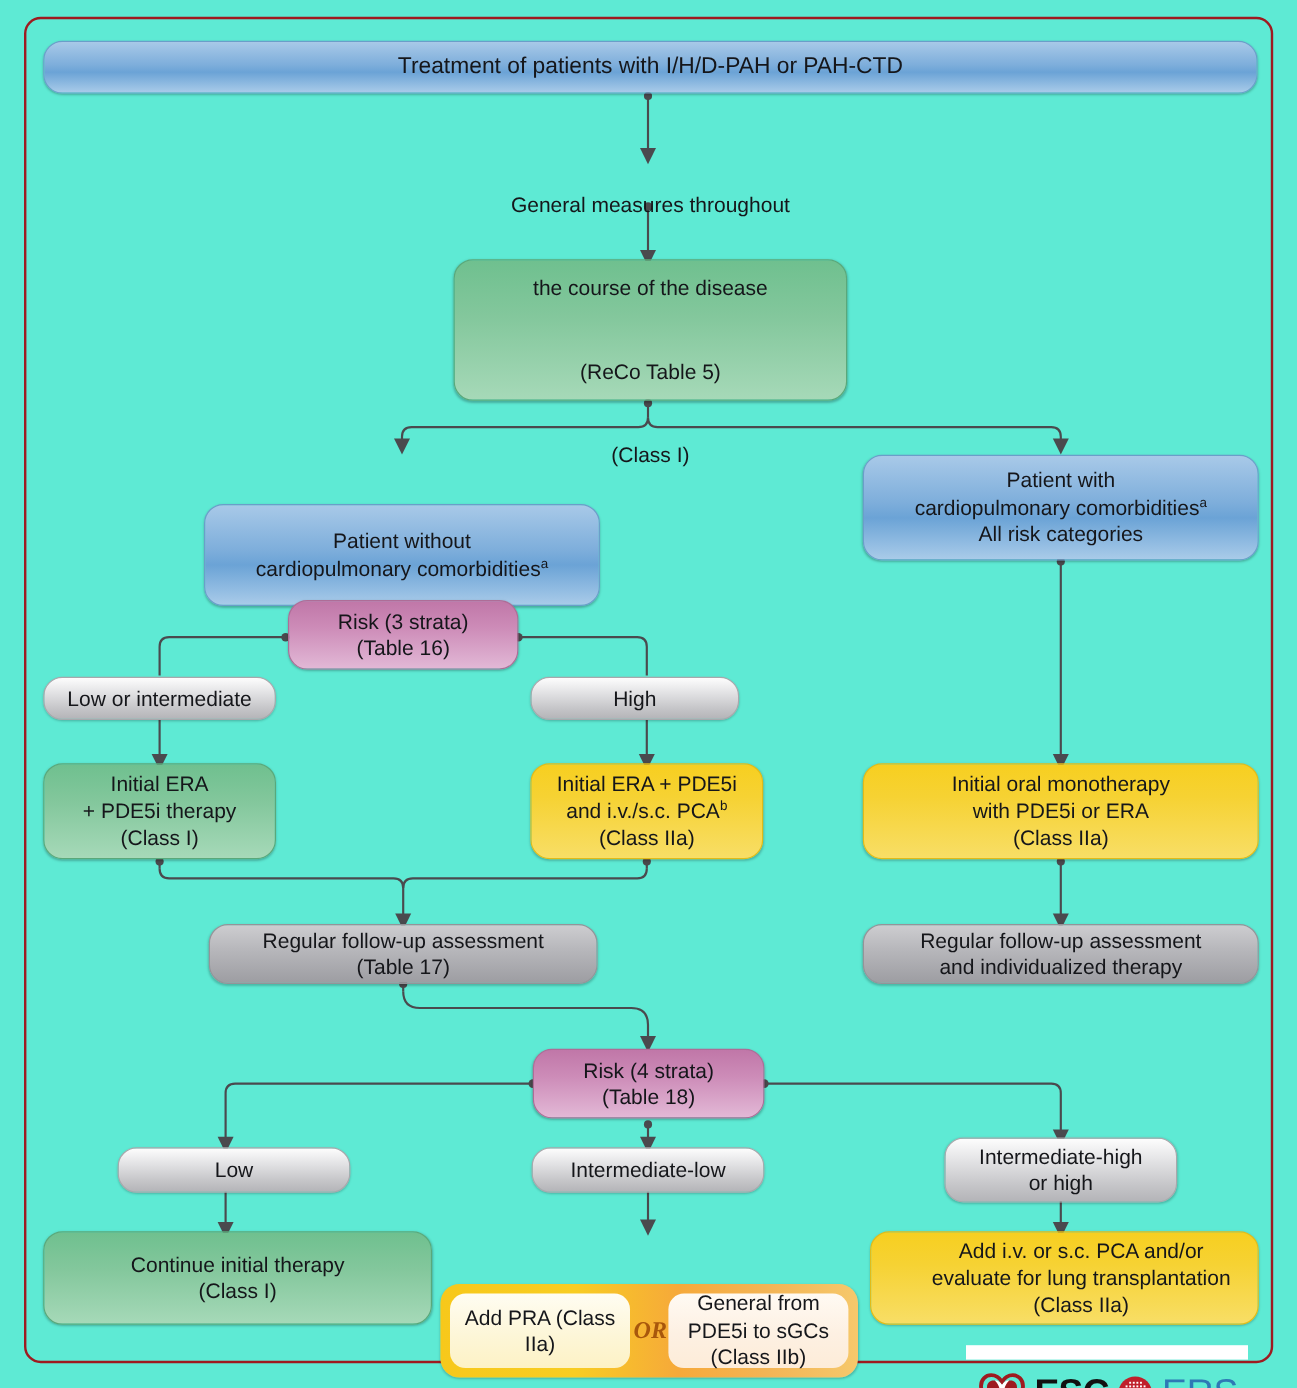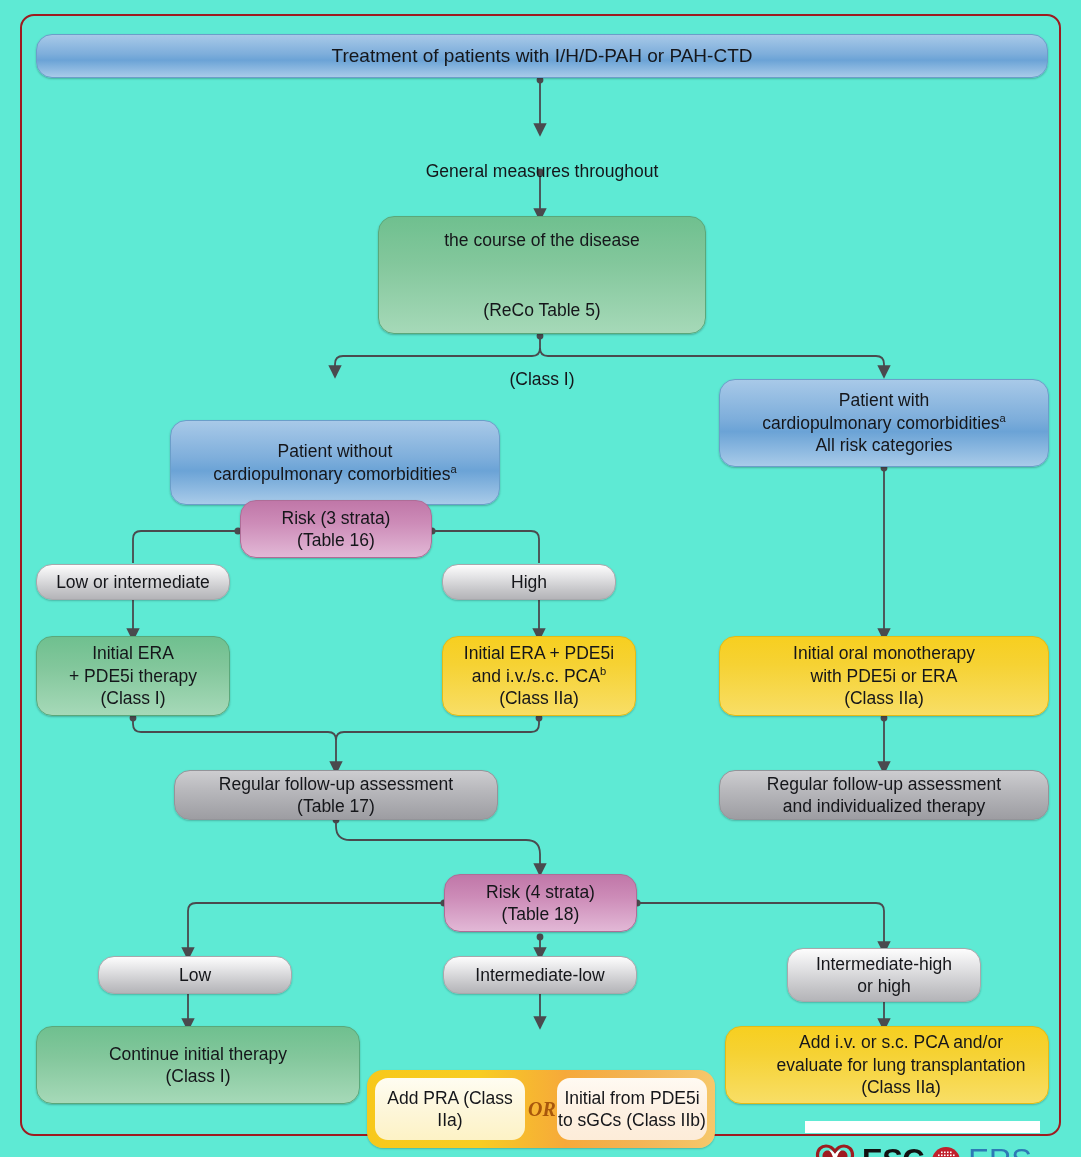--- a/index.html
+++ b/index.html
@@ -221,21 +221,21 @@
   <div class="orbox" style="left:367px;top:1026px;width:348px;height:78px;">
     <div class="orinner a">
       <div>
         <span class="t">Add PRA</span>
         <span class="t">(Class IIa)</span>
       </div>
     </div>
     <div class="or-label">OR</div>
     <div class="orinner b">
       <div>
-        <span class="t">Initial from</span>
+        <span class="t">General from</span>
         <span class="t">PDE5i to sGCs</span>
         <span class="t">(Class IIb)</span>
       </div>
     </div>
   </div>
 
   <div class="node yellow" style="left:725px;top:1026px;width:324px;height:78px;flex-direction:column;padding-left:36px;">
     <span class="t">Add i.v. or s.c. PCA and/or</span>
     <span class="t">evaluate for lung transplantation</span>
     <span class="t">(Class IIa)</span>

